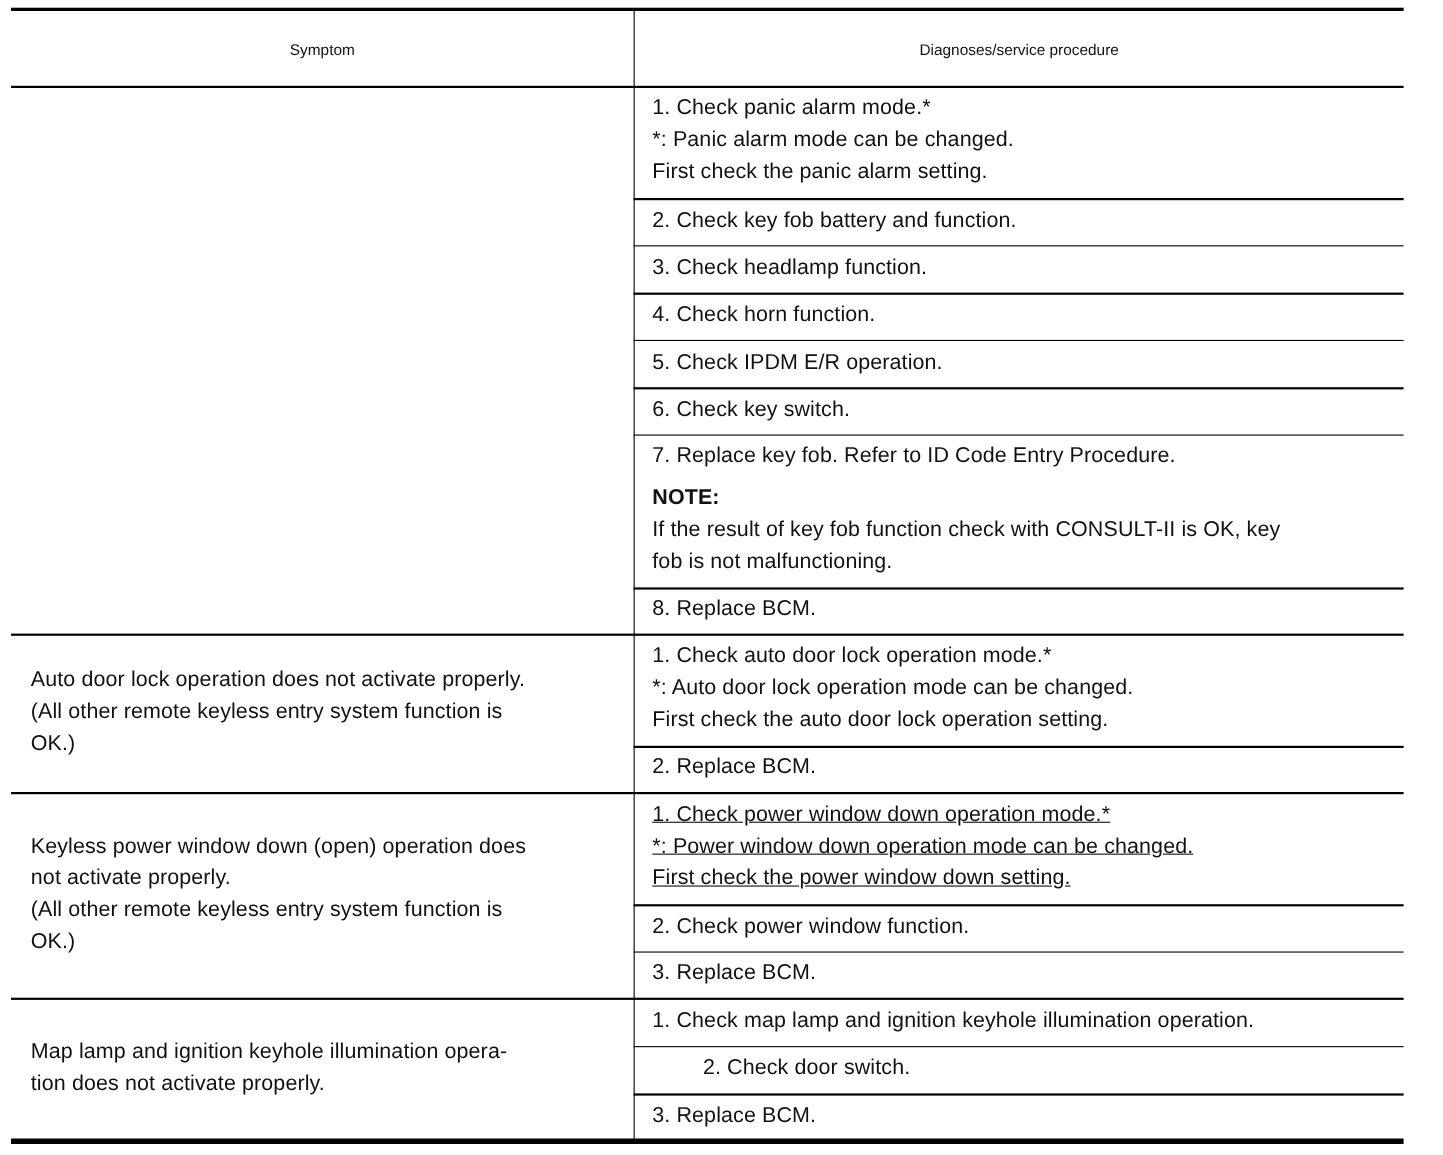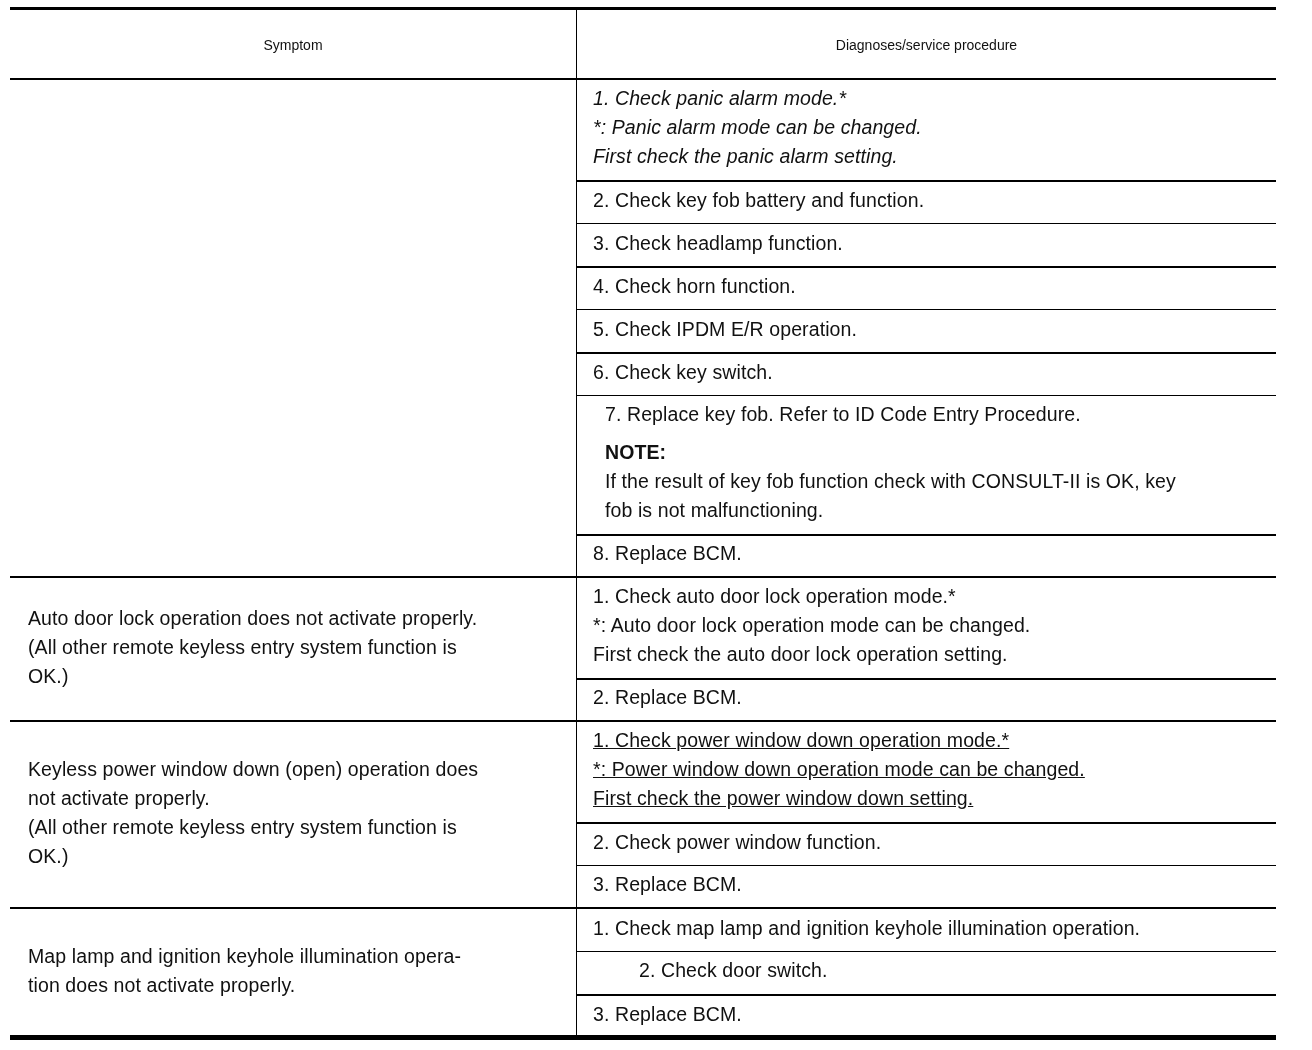--- a/index.html
+++ b/index.html
@@ -39,41 +39,41 @@
   <div class="hline right" style="top:309px;height:1px;"></div>
   <div class="hline right" style="top:352px;height:2px;"></div>
   <div class="hline right" style="top:395px;height:1px;"></div>
   <div class="hline right" style="top:534px;height:2px;"></div>
   <div class="hline right" style="top:678px;height:2px;"></div>
   <div class="hline right" style="top:822px;height:2px;"></div>
   <div class="hline right" style="top:865px;height:1px;"></div>
   <div class="hline right" style="top:951px;height:1px;"></div>
   <div class="hline right" style="top:994px;height:2px;"></div>
 
-  <div class="cell proc" style="top:84px;font-style:italic;">
+  <div class="cell proc" style="top:84px;">
     <span class="line">1. Check panic alarm mode.*</span>
     <span class="line">*: Panic alarm mode can be changed.</span>
     <span class="line">First check the panic alarm setting.</span>
   </div>
   <div class="cell proc" style="top:186px;">
     <span class="line">2. Check key fob battery and function.</span>
   </div>
   <div class="cell proc" style="top:229px;">
     <span class="line">3. Check headlamp function.</span>
   </div>
   <div class="cell proc" style="top:272px;">
     <span class="line">4. Check horn function.</span>
   </div>
   <div class="cell proc" style="top:315px;">
     <span class="line">5. Check IPDM E/R operation.</span>
   </div>
   <div class="cell proc" style="top:358px;">
     <span class="line">6. Check key switch.</span>
   </div>
-  <div class="cell proc" style="top:400px;margin-left:12px;">
+  <div class="cell proc" style="top:400px;">
     <span class="line">7. Replace key fob. Refer to ID Code Entry Procedure.</span>
     <span class="line note-label" style="margin-top:9px;">NOTE:</span>
     <span class="line">If the result of key fob function check with CONSULT-II is OK, key</span>
     <span class="line">fob is not malfunctioning.</span>
   </div>
   <div class="cell proc" style="top:539px;">
     <span class="line">8. Replace BCM.</span>
   </div>
 
   <div class="cell sym" style="top:604px;">

